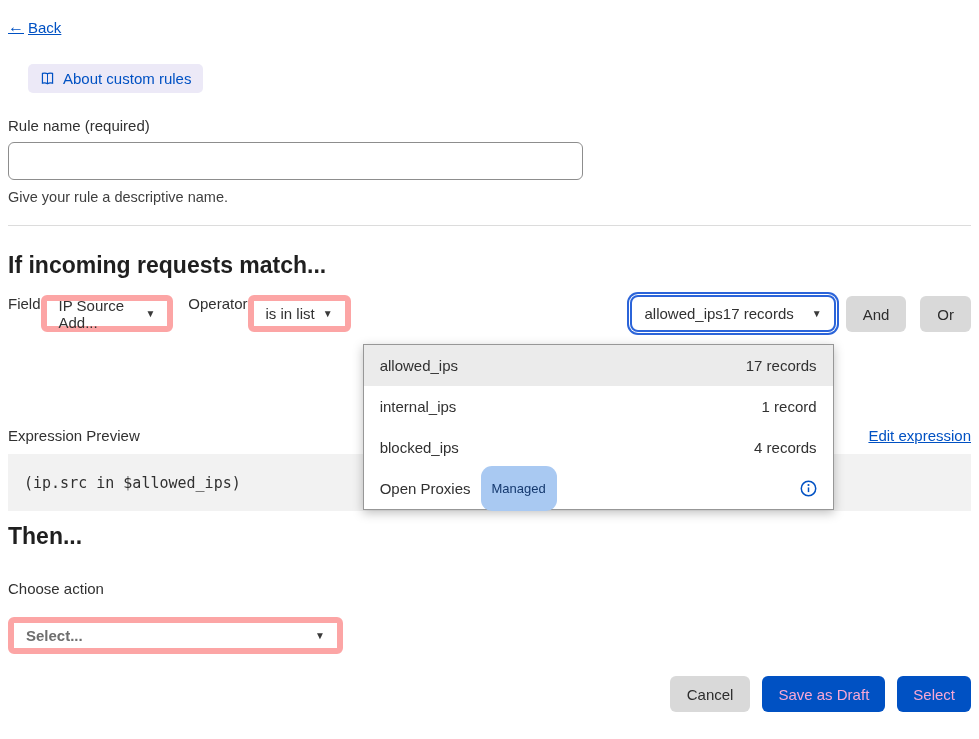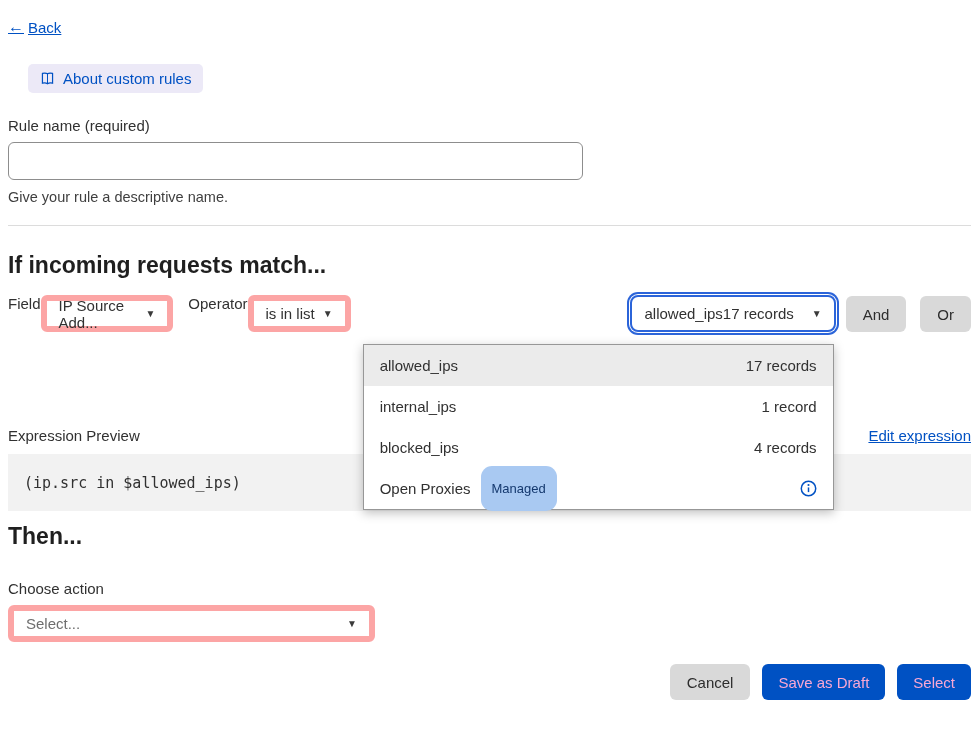--- a/index.html
+++ b/index.html
@@ -72,21 +72,21 @@
 
   
   .expr-row { display:flex; justify-content:space-between; align-items:center; margin-top:95px; }
   .edit-link { color:#0051c3; text-decoration:underline; }
   .code-block { margin-top:10px; height:57px; background:#f2f2f2; display:flex; align-items:center;
     padding:0 16px; font-family:"DejaVu Sans Mono", monospace; font-size:15px; color:#313131; }
 
   
   .then-heading { margin-top:12px; }
   .choose-label { margin-top:30px; display:block; }
-  .action-select { width:367px; margin-top:8px; }
+  .action-select { width:335px; margin-top:20px;font-weight:bold; }
   .placeholder-text { color:#6e6e6e; }
 
   
   .footer { display:flex; justify-content:flex-end; gap:12px; margin-top:22px; }
 </style>
 </head>
 <body>
 
 <div class="page">
 

